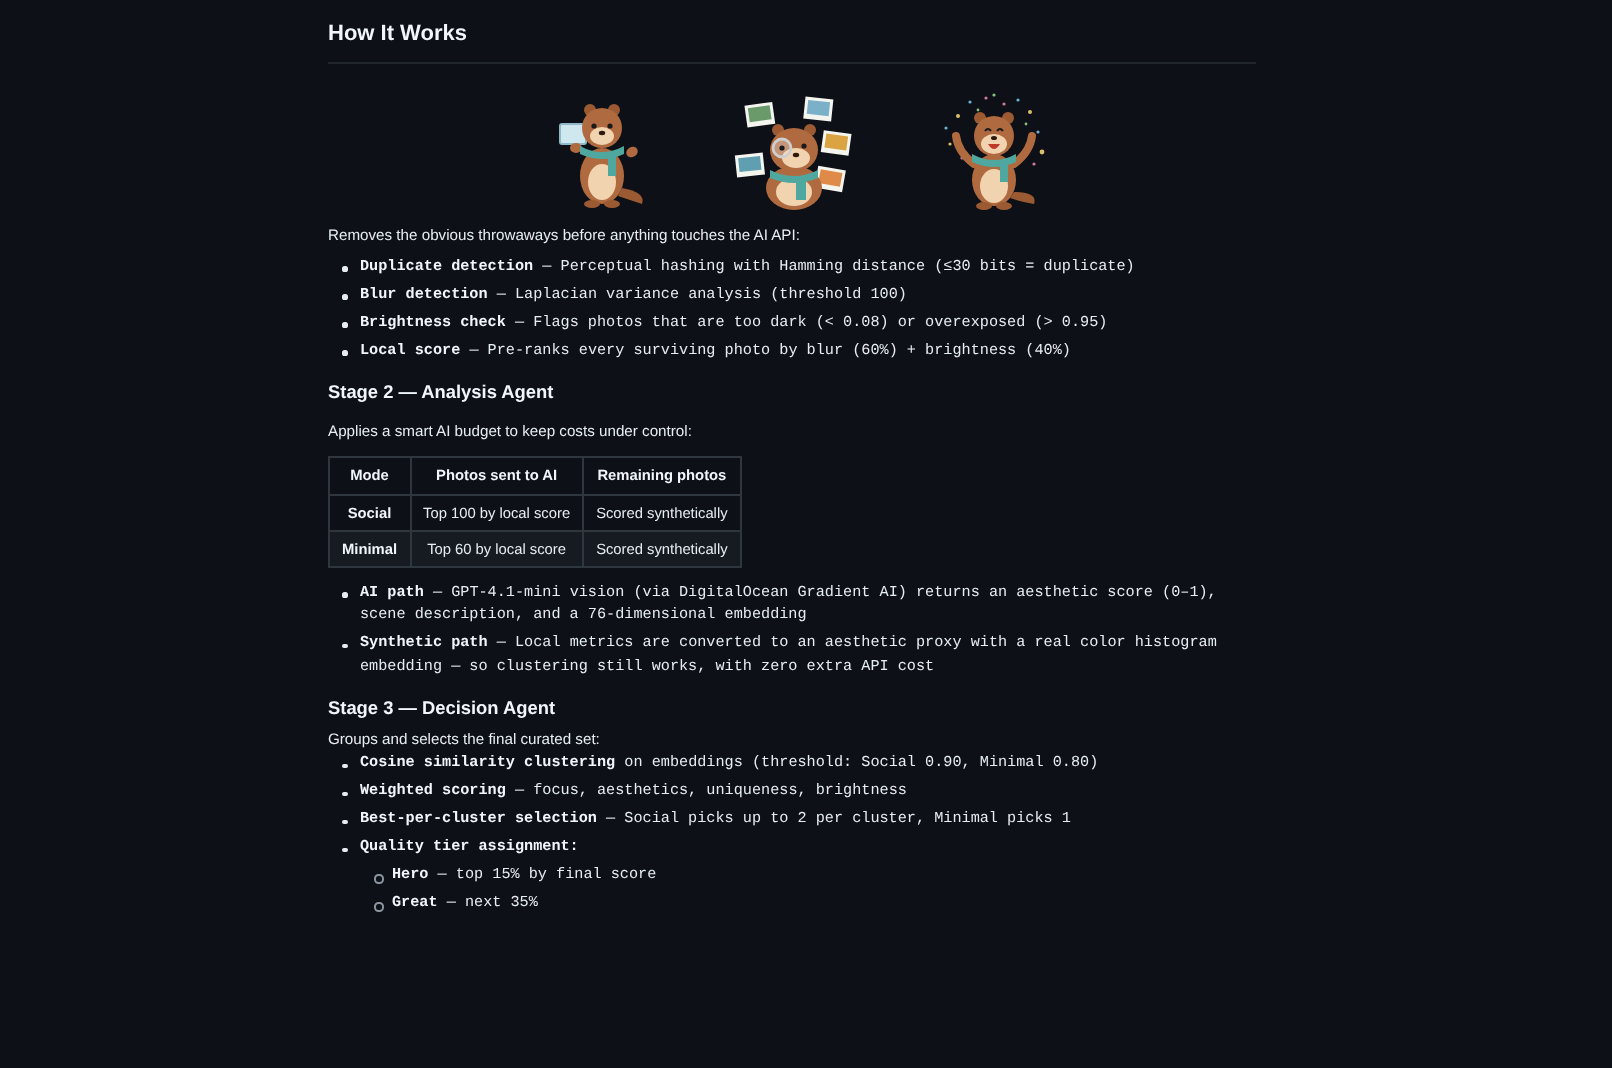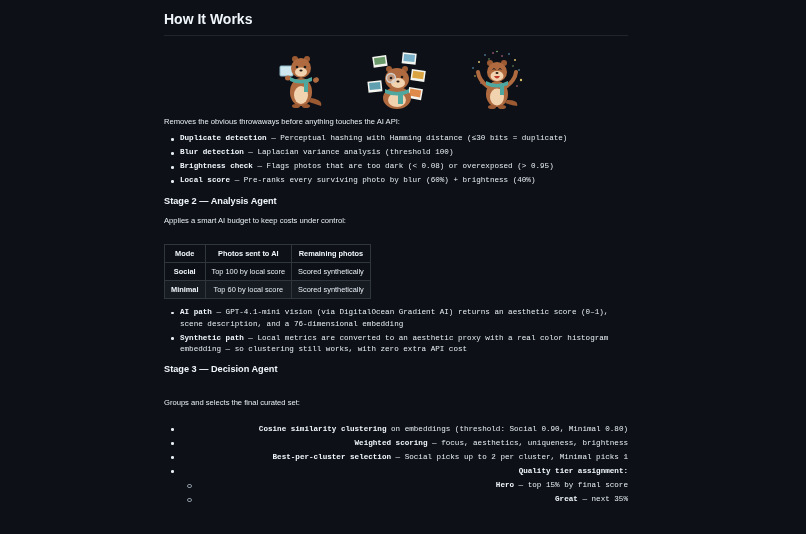--- a/index.html
+++ b/index.html
@@ -14,21 +14,21 @@
     font-size: 7.6px;
     line-height: 1.5;
   }
   .page {
     position: absolute;
     left: 164px;
     top: 0;
     width: 464px;
   }
   h2 {
-    font-size: 14px;
+    font-size: 11px;
     font-weight: 700;
     margin: 0;
     padding-top: 9px;
     padding-bottom: 5px;
     border-bottom: 1px solid #21262d;
     color: #f0f6fc;
   }
   h3 {
     font-size: 9.2px;
     font-weight: 700;
@@ -53,21 +53,21 @@
   }
   ul.circle { padding-left: 16px; margin-top: 2.6px; }
   ul.circle > li::before {
     content: ""; position: absolute; left: -9px; top: 4.1px;
     width: 2.5px; height: 2.5px; border-radius: 50%; border: 0.7px solid #8b949e;
   }
   b { font-weight: 700; color: #f0f6fc; }
   table {
     border-collapse: collapse;
     font-size: 7.4px;
-    margin-top: 18px;
+    margin-top: 7px;
   }
   th, td {
     border: 1px solid #30363d;
     padding: 3px 6px;
     text-align: center;
     height: 11px;
   }
   th { font-weight: 700; color: #f0f6fc; }
   td.mode { font-weight: 700; color: #f0f6fc; }
   tr.alt td { background: #161b22; }
@@ -209,22 +209,22 @@
         <td>Scored synthetically</td>
       </tr>
     </tbody>
   </table>
   <ul class="disc" style="margin-top:8px;">
     <li><b>AI path</b><span> — GPT-4.1-mini vision (via DigitalOcean Gradient AI) returns an aesthetic score (0–1), scene description, and a 76-dimensional embedding</span></li>
     <li><b>Synthetic path</b><span> — Local metrics are converted to an aesthetic proxy with a real color histogram embedding — so clustering still works, with zero extra API cost</span></li>
   </ul>
 
   <h3 style="margin-top:8px;">Stage 3 — Decision Agent</h3>
-  <p style="margin-top:20px;">Groups and selects the final curated set:</p>
-  <ul class="disc" style="margin-top:15px;text-align:right;">
+  <p style="margin-top:2px;">Groups and selects the final curated set:</p>
+  <ul class="disc" style="margin-top:2px;">
     <li><b>Cosine similarity clustering</b><span> on embeddings (threshold: Social 0.90, Minimal 0.80)</span></li>
     <li><b>Weighted scoring</b><span> — focus, aesthetics, uniqueness, brightness</span></li>
     <li><b>Best-per-cluster selection</b><span> — Social picks up to 2 per cluster, Minimal picks 1</span></li>
     <li><b>Quality tier assignment:</b>
       <ul class="circle">
         <li><b>Hero</b><span> — top 15% by final score</span></li>
         <li><b>Great</b><span> — next 35%</span></li>
 
       </ul>
     </li>

